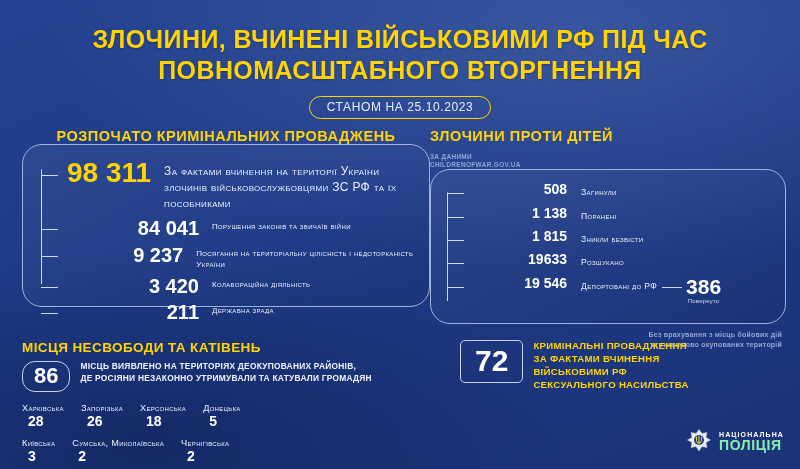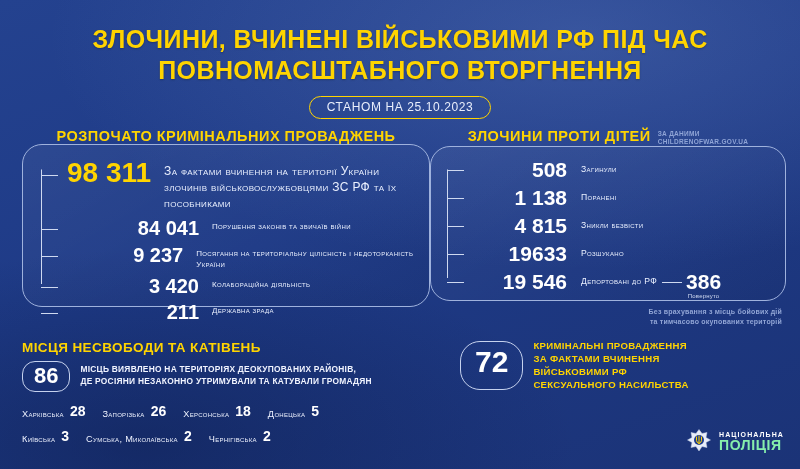--- a/index.html
+++ b/index.html
@@ -50,21 +50,21 @@
   .col-right{ width:370px; padding-right:14px; }
 
   .sect-head{
     color:#ffd400;
     font-weight:bold;
     font-size:14.5px;
     letter-spacing:.5px;
     text-align:center;
     white-space:nowrap;
   }
-  .sect-head.right{ display:flex; align-items:flex-start; justify-content:center; gap:7px; }
+  .sect-head.right{ display:flex; align-items:flex-start; justify-content:center; gap:7px;flex-direction:column; }
   .src-note{
     color:#8fa4d6;
     font-size:6.5px;
     font-weight:bold;
     letter-spacing:.3px;
     line-height:1.25;
     text-align:left;
     padding-top:2px;
     white-space:nowrap;
   }
@@ -122,21 +122,21 @@
   .panel-left .r2 .desc,
   .panel-left .r3 .desc,
   .panel-left .r4 .desc{ font-size:8px; padding-left:13px; padding-top:4px; }
   .panel-left .r0{ margin-bottom:7px; }
   .panel-left .r1{ margin-bottom:7px; }
   .panel-left .r2{ margin-bottom:5px; }
   .panel-left .r3{ margin-bottom:6px; }
 
   
   .panel-right .rows{ padding-left:24px; }
-  .panel-right .row .num{ font-size:21px; width:96px; }
+  .panel-right .row .num{ font-size:14px; width:96px; }
   .panel-right .row .tick{ top:11px; left:-24px; }
   .panel-right .row .desc{ font-size:8.6px; padding-left:14px; padding-top:5px; }
   .panel-right .row{ margin-bottom:7px; }
   .panel-right .row:last-child{ margin-bottom:0; }
 
   .dep-line{ display:flex; align-items:flex-start; }
   .dep-dash{
     width:20px; height:0; border-top:1.4px solid #cfd9f0;
     margin:11px 4px 0 5px;
   }
@@ -157,45 +157,45 @@
 
   
   .bottom{ position:absolute; top:340px; left:0; width:800px; display:flex; }
   .bot-left{ width:440px; padding-left:22px; }
   .bot-right{ width:360px; padding-left:20px; }
 
   .bot-head{
     color:#ffd400; font-weight:bold; font-size:13.5px;
     letter-spacing:.4px; margin-bottom:6px; white-space:nowrap;
   }
-  .pill-row{ display:flex; align-items:center; gap:10px; }
+  .pill-row{ display:flex; align-items:flex-start; gap:10px; }
   .pill{
     border:1.4px solid #c6d2ee;
     border-radius:13px;
     padding:2px 11px 3px;
     font-size:22px; font-weight:bold; color:#ffffff;
     line-height:1.08;
   }
   .pill-72{
-    border-radius:20px;
-    padding:4px 14px 11px;
+    border-radius:5px;
+    padding:4px 14px 5px;
     font-size:30px;
   }
   .pill-desc{
     font-size:8.4px; line-height:1.42; color:#f1f4ff;
     letter-spacing:.25px; font-weight:bold;
   }
   .pill-desc-72{
     color:#ffd400; font-size:9.6px; font-weight:bold;
     line-height:1.34; letter-spacing:.3px;
   }
 
   .regions{ margin-top:11px; }
   .region-line{ display:flex; align-items:baseline; gap:0; margin-bottom:9px; }
-  .region{ display:flex; align-items:flex-end; margin-right:17px; white-space:nowrap; }
+  .region{ display:flex; align-items:flex-start; margin-right:17px; white-space:nowrap;flex-direction:column; }
   .region-name{
     font-size:9.2px; color:#eef2ff; font-variant:small-caps; letter-spacing:.3px;
   }
   .region-val{ font-size:14px; font-weight:bold; color:#ffffff; margin-left:6px; }
 
   
   .logo{
     position:absolute; right:16px; bottom:14px;
     display:flex; align-items:center; gap:8px;
   }
@@ -281,21 +281,21 @@
           </div>
 
           <div class="row">
             <span class="tick"></span>
             <span class="num">1 138</span>
             <span class="desc">Поранені</span>
           </div>
 
           <div class="row">
             <span class="tick"></span>
-            <span class="num">4 815</span>
+            <span class="num">1 815</span>
             <span class="desc">Зникли безвісти</span>
           </div>
 
           <div class="row">
             <span class="tick"></span>
             <span class="num">19633</span>
             <span class="desc">Розшукано</span>
           </div>
 
           <div class="row">

